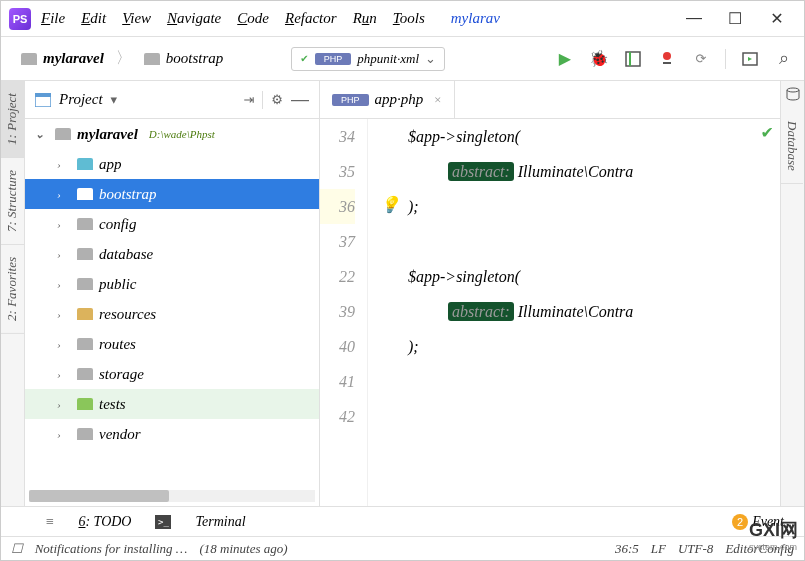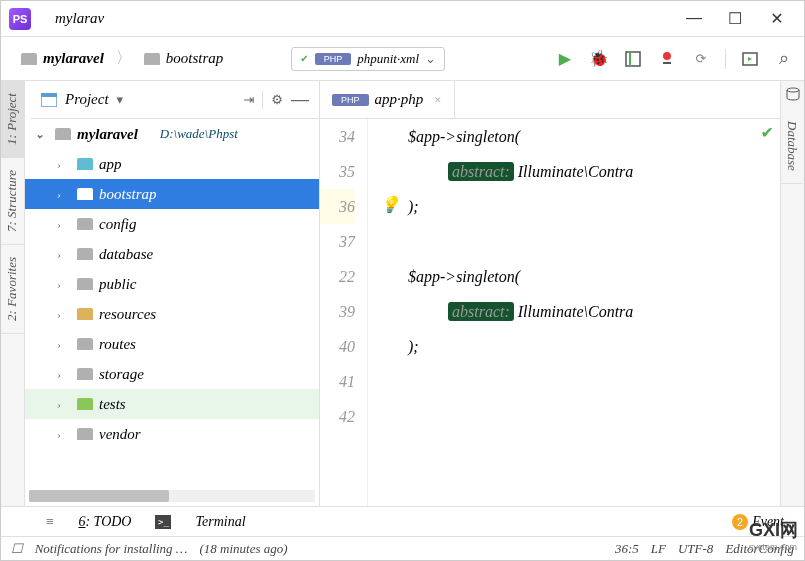--- a/index.html
+++ b/index.html
@@ -1,21 +1,21 @@
 <!DOCTYPE html>
 <html><head>
 <meta charset="utf-8">
 <style>
 * { margin: 0; padding: 0; box-sizing: border-box; }
 body { font-family: "Segoe UI", Arial, sans-serif; font-size: 13px; background: #fff; color: #000; width: 805px; height: 561px; overflow: hidden; position: relative; border: 1px solid #ccc; }
 .titlebar { display: flex; align-items: center; height: 36px; padding: 12px 8px; border-bottom: 1px solid #e0e0e0; }
 .app-icon { width: 22px; height: 22px; background: linear-gradient(135deg, #a259ff, #6b2fd6); border-radius: 4px; margin-right: 10px; display: flex; align-items: center; justify-content: center; color: #fff; font-weight: bold; font-size: 11px; }
 .menu-items { display: flex; gap: 16px; font-style: italic; font-family: Georgia, serif; font-size: 15px; }
 .menu-items span u { text-decoration: underline; }
-.project-name { margin-left: 14px; color: #000000; font-style: italic; font-family: Georgia, serif; font-size: 15px; }
+.project-name { margin-left: 26px; color: #1d4ed8; font-style: italic; font-family: Georgia, serif; font-size: 15px; }
 .window-controls { margin-left: auto; display: flex; gap: 28px; padding-right: 12px; }
 .window-controls .wc { width: 14px; text-align: center; font-size: 16px; color: #333; }
 
 .navbar { display: flex; align-items: center; height: 44px; border-bottom: 1px solid #e0e0e0; padding: 0 10px 0 20px; gap: 8px; }
 .bc-item { display: flex; align-items: center; gap: 6px; font-family: Georgia, serif; font-style: italic; font-size: 15px; }
 .folder-icon { width: 16px; height: 12px; background: #b0b0b0; border-radius: 2px 2px 0 0; display: inline-block; position: relative; }
 .folder-icon.yellow { background: #dcb35c; }
 .folder-icon.teal { background: #5fbcd3; }
 .folder-icon.green { background: #8ac65a; }
 .bc-sep { color: #aaa; font-size: 16px; margin: 0 4px; }
@@ -25,32 +25,32 @@
 .icon-btn { width: 20px; height: 20px; display: flex; align-items: center; justify-content: center; }
 .run-icon { color: #4caf50; font-size: 16px; }
 .bug-icon { color: #4caf50; font-size: 16px; }
 
 .body-area { display: flex; height: calc(100% - 36px - 44px - 30px - 24px); }
 .left-gutter { width: 24px; background: #f5f5f5; border-right: 1px solid #e0e0e0; display: flex; flex-direction: column; }
 .gutter-tab { writing-mode: vertical-rl; transform: rotate(180deg); padding: 12px 3px; font-family: Georgia, serif; font-style: italic; font-size: 13px; color: #555; text-align: center; border-top: 1px solid #e0e0e0; }
 .gutter-tab.active { background: #e0e0e0; }
 
 .project-panel { width: 295px; border-right: 1px solid #e0e0e0; display: flex; flex-direction: column; }
-.panel-header { display: flex; align-items: center; height: 38px; border-bottom: 1px solid #e0e0e0; padding: 0 10px; gap: 8px; margin-left: 6px; }
+.panel-header { display: flex; align-items: center; height: 38px; border-bottom: 1px solid #e0e0e0; padding: 0 10px; gap: 8px; }
 .panel-title { font-family: Georgia, serif; font-style: italic; font-size: 15px; }
 .panel-header .spacer { flex: 1; }
 .gear { color: #666; }
 
 .tree { flex: 1; overflow: hidden; }
 .tree-item { display: flex; align-items: center; height: 30px; padding-left: 10px; gap: 6px; font-family: Georgia, serif; font-style: italic; font-size: 15px; }
 .tree-item.root { font-weight: bold; }
 .tree-item .arrow { width: 14px; color: #666; font-size: 11px; }
 .tree-item.selected { background: #2f7de1; color: #fff; }
 .tree-item.tests-row { background: #e8f5e9; }
-.tree-item .path { color: #0c4a6e; font-weight: normal; margin-left: 16px; font-size: 13px; overflow: hidden; text-overflow: ellipsis; white-space: nowrap; }
+.tree-item .path { color: #4d7c0f; font-weight: normal; margin-left: 5px; font-size: 11px; overflow: hidden; text-overflow: ellipsis; white-space: nowrap; }
 .tree-item.child { padding-left: 32px; }
 .tree-scrollbar { height: 12px; background: #f0f0f0; position: relative; margin: 0 4px 4px; }
 .tree-scrollbar .thumb { position: absolute; left: 0; width: 140px; height: 100%; background: #c0c0c0; border-radius: 2px; }
 
 .editor-area { flex: 1; display: flex; flex-direction: column; position: relative; }
 .editor-tabs { display: flex; align-items: center; height: 38px; border-bottom: 1px solid #e0e0e0; }
 .editor-tab { display: flex; align-items: center; gap: 6px; padding: 0 12px; height: 100%; font-family: Georgia, serif; font-style: italic; font-size: 15px; border-right: 1px solid #e0e0e0; }
 .tab-close { color: #999; font-size: 13px; margin-left: 4px; }
 .checkmark { position: absolute; right: 6px; top: 42px; color: #4caf50; font-size: 16px; z-index: 2; }
 
@@ -78,20 +78,30 @@
 
 .watermark { position: absolute; right: 6px; bottom: 8px; font-size: 18px; font-weight: bold; color: #333; font-family: Liberation Sans, sans-serif; font-style: normal; margin-left: 28px; }
 .watermark small { display: block; font-size: 9px; color: #888; font-weight: normal; }
 svg { display: block; }
 </style>
 </head>
 <body>
 
 <div class="titlebar">
   <div class="app-icon">PS</div>
+  <div class="menu-items">
+    <span><u>F</u>ile</span>
+    <span><u>E</u>dit</span>
+    <span><u>V</u>iew</span>
+    <span><u>N</u>avigate</span>
+    <span><u>C</u>ode</span>
+    <span><u>R</u>efactor</span>
+    <span>R<u>u</u>n</span>
+    <span><u>T</u>ools</span>
+  </div>
   <span class="project-name">mylarav</span>
   <div class="window-controls">
     <span class="wc">—</span>
     <span class="wc">☐</span>
     <span class="wc">✕</span>
   </div>
 </div>
 
 <div class="navbar">
   <span class="bc-item">

